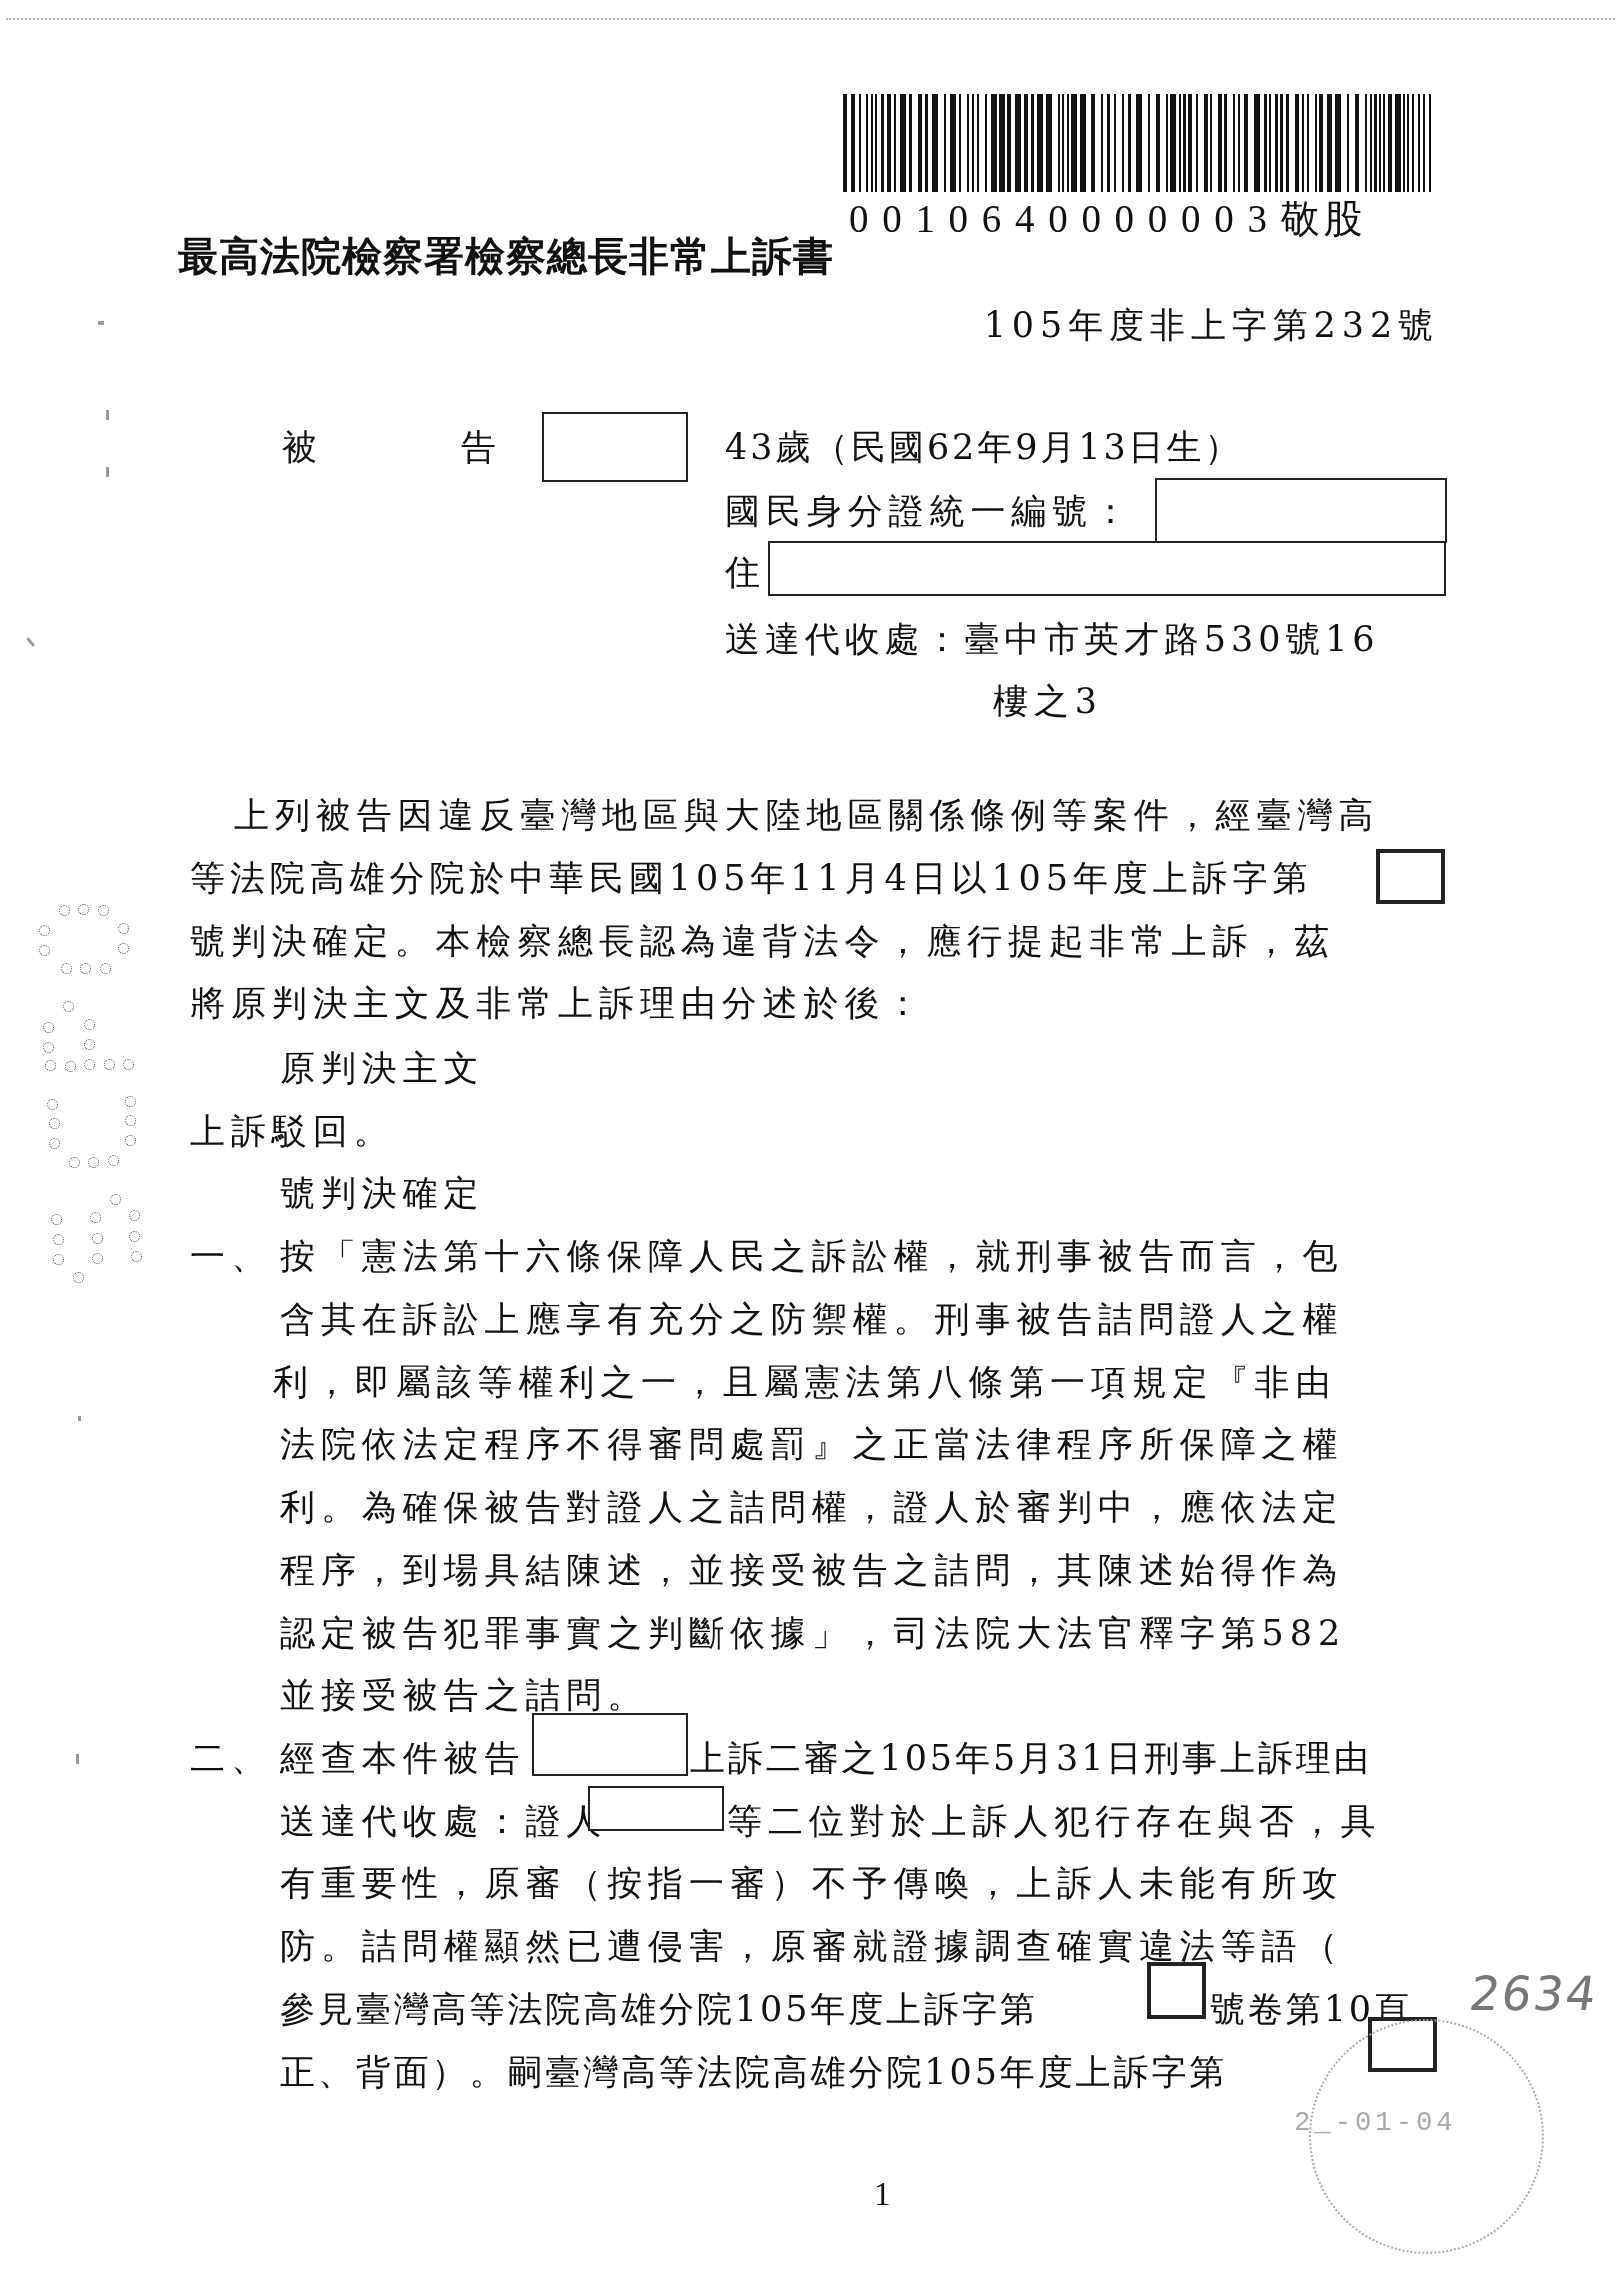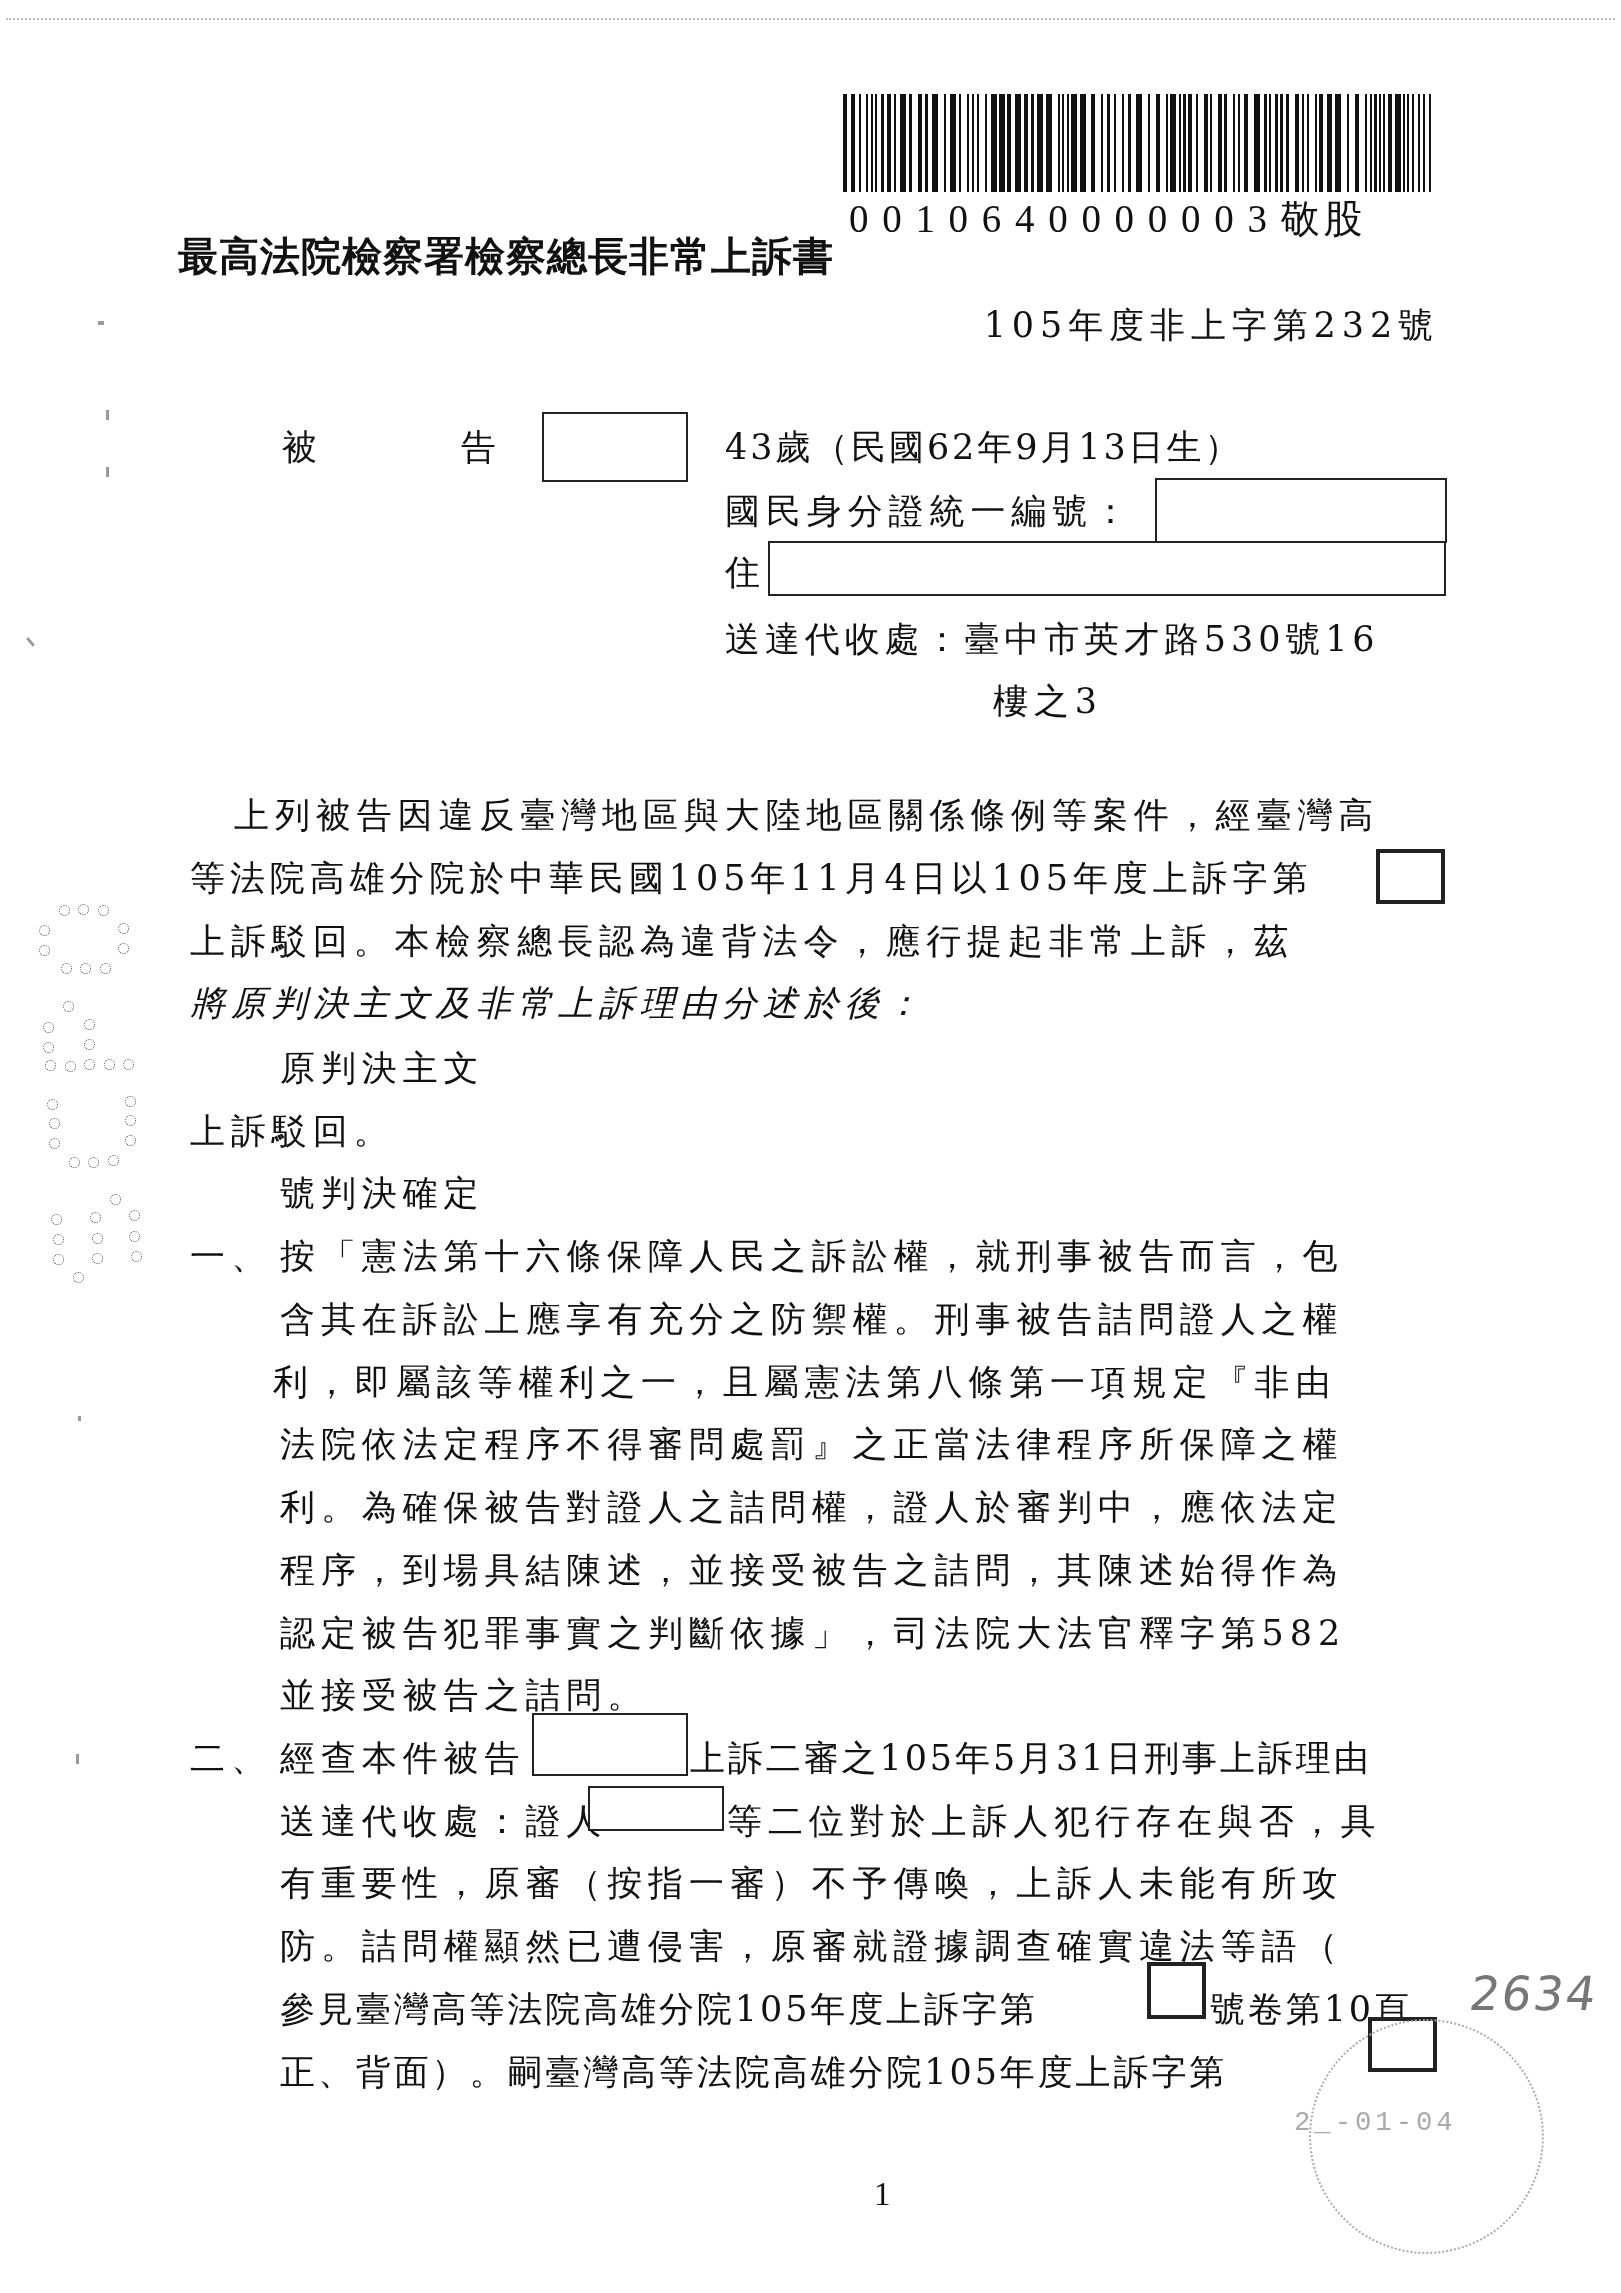--- a/index.html
+++ b/index.html
@@ -130,22 +130,22 @@
 
 <div class="abs body-txt" style="left:725px; top:541px;">住</div>
 <div class="redact" style="left:768px; top:541px; width:678px; height:55px;"></div>
 
 <div class="abs body-txt" style="left:725px; top:608px; letter-spacing:4.9px;">送達代收處：臺中市英才路530號16</div>
 <div class="abs body-txt" style="left:993px; top:670px;">樓之3</div>
 
 <div class="abs body-txt" style="left:190px; top:784px;margin-left:44px;">上列被告因違反臺灣地區與大陸地區關係條例等案件，經臺灣高</div>
 <div class="abs body-txt" style="left:190px; top:847px; letter-spacing:4.9px;">等法院高雄分院於中華民國105年11月4日以105年度上訴字第</div>
 <div class="redact thick" style="left:1376px; top:849px; width:69px; height:55px;"></div>
-<div class="abs body-txt" style="left:190px; top:910px;">上訴駁回。本檢察總長認為違背法令，應行提起非常上訴，茲</div>
-<div class="abs body-txt" style="left:190px; top:972px;font-style:italic;">將原判決主文及非常上訴理由分述於後：</div>
+<div class="abs body-txt" style="left:190px; top:910px;">號判決確定。本檢察總長認為違背法令，應行提起非常上訴，茲</div>
+<div class="abs body-txt" style="left:190px; top:972px;">將原判決主文及非常上訴理由分述於後：</div>
 
 <div class="abs body-txt" style="left:280px; top:1037px;">原判決主文</div>
 <div class="abs body-txt" style="left:190px; top:1100px;">上訴駁回。</div>
 
 <div class="abs body-txt" style="left:280px; top:1162px;">號判決確定</div>
 
 <div class="abs body-txt" style="left:190px; top:1225px;">一、</div>
 <div class="abs body-txt" style="left:280px; top:1225px;">按「憲法第十六條保障人民之訴訟權，就刑事被告而言，包</div>
 <div class="abs body-txt" style="left:280px; top:1288px;">含其在訴訟上應享有充分之防禦權。刑事被告詰問證人之權</div>
 <div class="abs body-txt" style="left:273px; top:1351px;">利，即屬該等權利之一，且屬憲法第八條第一項規定『非由</div>

